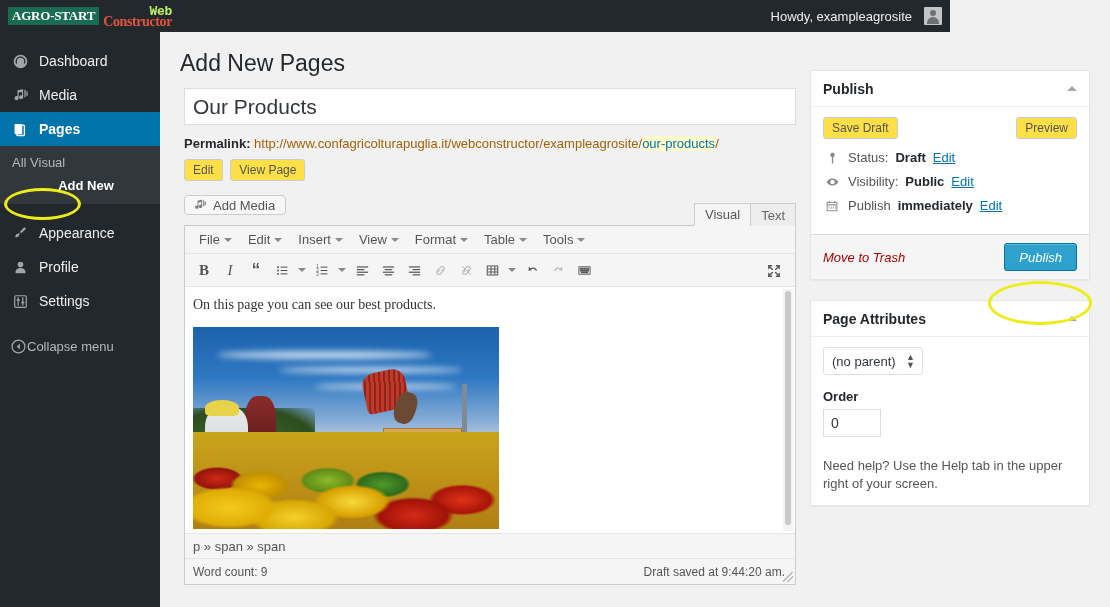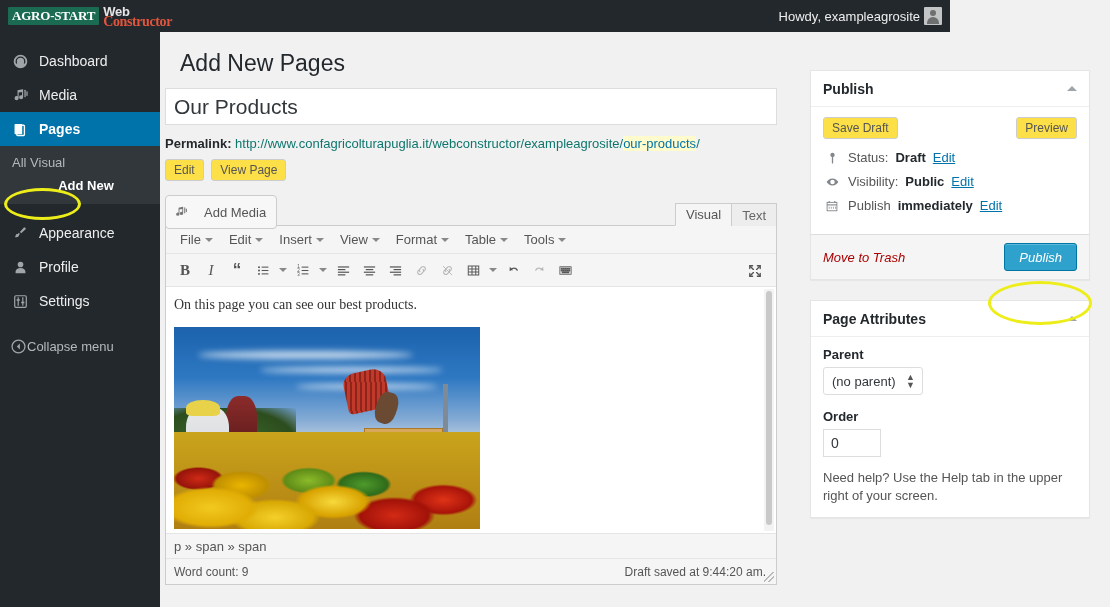--- a/index.html
+++ b/index.html
@@ -36,38 +36,39 @@
     border-radius: 1px;
     transform: skewX(0deg);
   }
   .logo-web {
     margin-left: 4px;
     line-height: 11px;
     padding-top: 1px;
   }
   .logo-web .l1 {
     display: block;
-    color: #e5e5e5;
-    font-family: Liberation Sans, sans-serif;
+    color: #bef264;
+    font-family: Liberation Mono, monospace;
     font-weight: bold;
     font-size: 13px;
     letter-spacing: -0.3px;
+    text-align: right;
   }
   .logo-web .l2 {
     display: block;
     color: #e2553d;
     font-family: "Liberation Serif", serif;
     font-weight: bold;
     font-size: 14px;
     letter-spacing: -0.4px;
     margin-top: -1px;
   }
   .howdy {
     position: absolute; right: 8px; top: 0; height: 32px;
-    display: flex; align-items: center; gap: 4px;
+    display: flex; align-items: center; gap: 12px;
     font-size: 13px; color: #eee;
   }
   .avatar {
     width: 18px; height: 18px;
     background: #c3c4c5;
     display: block;
     position: relative;
     border-radius: 1px;
   }
   .avatar::before {
@@ -160,41 +161,41 @@
   h1.page-title {
     font-family: "Liberation Sans", sans-serif;
     font-size: 23px;
     font-weight: normal;
     color: #23282d;
     padding: 17px 0 10px 20px;
     line-height: 29px;
   }
 
   
-  #postbox { position: absolute; top: 56px; left: 5px; width: 612px; }
+  #postbox { position: absolute; top: 56px; left: 24px; width: 612px; }
   #sidecol { position: absolute; top: 38px; left: 650px; width: 280px; }
 
   
   .title-input {
     width: 100%; height: 37px;
     border: 1px solid #ddd;
     background: #fff;
     font-size: 21px;
     font-family: "Liberation Sans", sans-serif;
     color: #32373c;
     padding: 3px 8px;
     outline: none;
     box-shadow: 0 0 0 transparent;
   }
   .permalink {
     font-size: 13px; color: #444;
     margin-top: 10px; line-height: 17px;
   }
   .permalink b { font-weight: bold; color: #23282d; }
-  .permalink a { color: #0f766e; text-decoration: none; }
+  .permalink a { color: #a16207; text-decoration: none; }
   .permalink .slug {
     background: #fffbcc;
     color: #0073aa;
   }
   .btn {
     display: inline-flex; align-items: center; justify-content: center;
     height: 22px;
     padding: 0 8px;
     font-size: 12px;
     color: #555;
@@ -208,22 +209,22 @@
   .small-btn-row { margin-top: 7px; }
   .small-btn-row .btn { margin-right: 4px; }
 
   
   .media-row {
     margin-top: 14px;
     position: relative;
     height: 30px;
   }
   .btn-addmedia {
-    display: inline-flex; align-items: center; gap: 16px;
-    height: 34px; padding: 0 10px 0 8px;
+    display: inline-flex; align-items: center; gap: 6px;
+    height: 20px; padding: 0 10px 0 8px;
     background: #f7f7f7; border: 1px solid #ccc; border-radius: 4px;
     font-size: 13px; color: #555; cursor: pointer;
   }
   .editor-tabs {
     position: absolute; right: 0; bottom: -1px;
     display: flex; align-items: flex-end;
   }
   .etab {
     height: 23px;
     padding: 0 10px;
@@ -506,21 +507,21 @@
   }
   .order-input {
     width: 58px; height: 28px;
     border: 1px solid #ddd;
     padding: 0 7px;
     font-size: 14px;
     font-family: "Liberation Sans", sans-serif;
     color: #32373c;
     background: #fff;
   }
-  .help-text { font-size: 13px; color: #555; line-height: 18px; margin-top: 12px; }
+  .help-text { font-size: 13px; color: #555; line-height: 18px; margin-top: 20px; }
   .spacer-10 { height: 14px; }
 
   svg { display: block; }
 </style>
 </head>
 <body>
 
 <div id="adminbar">
   <div class="logo-wrap">
     <span class="logo-agro">AGRO-START</span>
@@ -902,21 +903,20 @@
         <span class="btn-primary">Publish</span>
       </div>
     </div>
 
     <div class="metabox">
       <div class="mb-head">
         <span class="mb-title">Page Attributes</span>
         <span class="toggle-arrow"></span>
       </div>
       <div class="mb-body">
-        <div class="attr-label">Parent</div>
         <span class="sel-wrap">
           <select class="sel">
             <option>(no parent)</option>
           </select>
           <span class="sel-arrows">▲<br>▼</span>
         </span>
         <div class="spacer-10"></div>
         <div class="attr-label">Order</div>
         <input class="order-input" value="0" style="">
         <div class="help-text">Need help? Use the Help tab in the upper right of your screen.</div>

